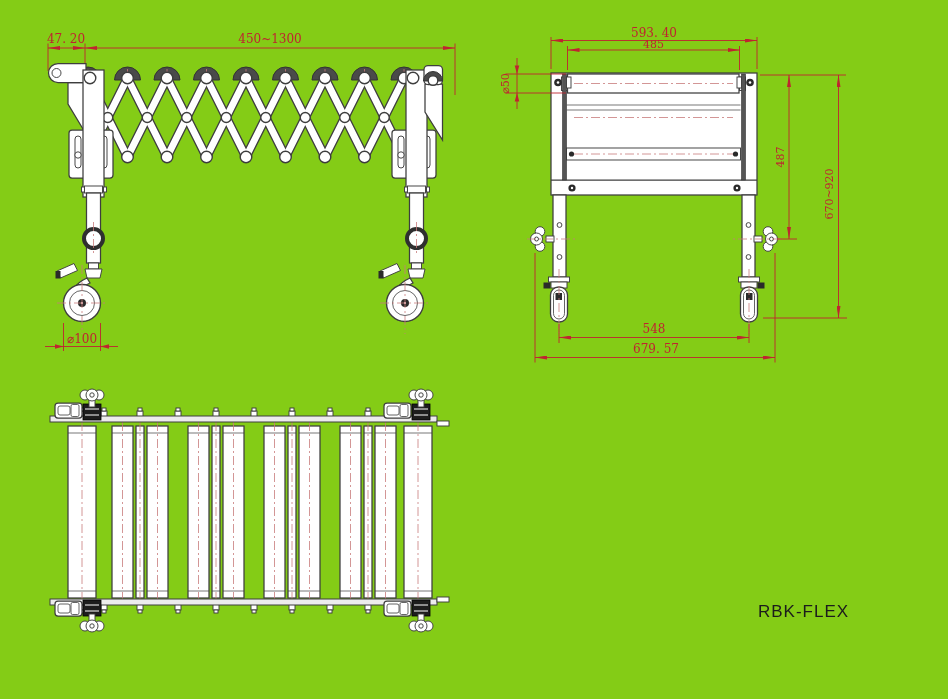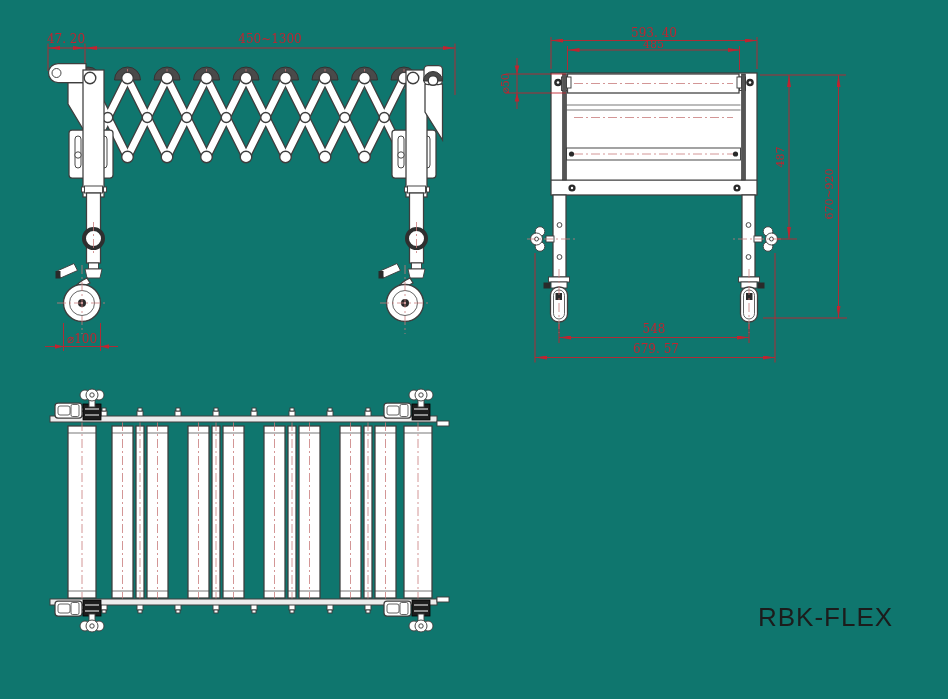--- a/index.html
+++ b/index.html
@@ -1,34 +1,34 @@
 <!DOCTYPE html>
 <html><head>
 <meta charset="utf-8">
 <style>
   html,body{margin:0;padding:0;background:#fff;}
-  #sheet{position:relative;width:948px;height:699px;background:#0f766e;overflow:hidden;
+  #sheet{position:relative;width:948px;height:699px;background:#84cc16;overflow:hidden;
          font-family:"Liberation Sans",sans-serif;}
   svg{position:absolute;overflow:visible;}
   #front-svg{left:40px;top:25px;}
   #end-svg{left:500px;top:20px;}
   #top-svg{left:40px;top:385px;}
   .wh{fill:#fff;stroke:#3e3e3e;stroke-width:1.25;}
   .wh2{fill:#fff;stroke:#3e3e3e;stroke-width:0.95;}
   .tn{stroke:#3e3e3e;stroke-width:0.7;fill:none;}
   .tn2{fill:none;stroke:#3e3e3e;stroke-width:0.8;}
   .pv{fill:#fff;stroke:#3e3e3e;stroke-width:1.4;}
   .dk{fill:#2a2a2a;stroke:none;}
   .cl{stroke:#c87b7b;stroke-width:0.8;fill:none;stroke-dasharray:9 3 2 3;}
   .dim{stroke:#bf2430;stroke-width:0.9;fill:none;}
   .dimf{fill:#bf2430;stroke:none;}
   .dimt{fill:#bf2430;font-family:"DejaVu Serif",serif;font-size:12px;}
   .dimt2{fill:#bf2430;font-family:"DejaVu Serif",serif;font-size:11px;}
   #model-label{position:absolute;left:758px;top:602px;width:170px;
-    font-family:"Liberation Sans",sans-serif;font-size:26px;color:#1c1c1c;letter-spacing:1px;}
+    font-family:"Liberation Sans",sans-serif;font-size:17px;color:#1c1c1c;letter-spacing:1px;}
 </style>
 </head>
 <body>
 
 <div id="sheet">
 
   <svg id="front-svg" width="430" height="345" viewBox="40 25 430 345" xmlns="http://www.w3.org/2000/svg" xmlns:xlink="http://www.w3.org/1999/xlink">
     <defs>
       <marker id="mA" viewBox="0 0 12 4" refX="12" refY="2" markerWidth="12" markerHeight="4" markerUnits="userSpaceOnUse" orient="auto-start-reverse">
         <path d="M12,2 L0,0 L0,4 Z" fill="#bf2430"></path>

